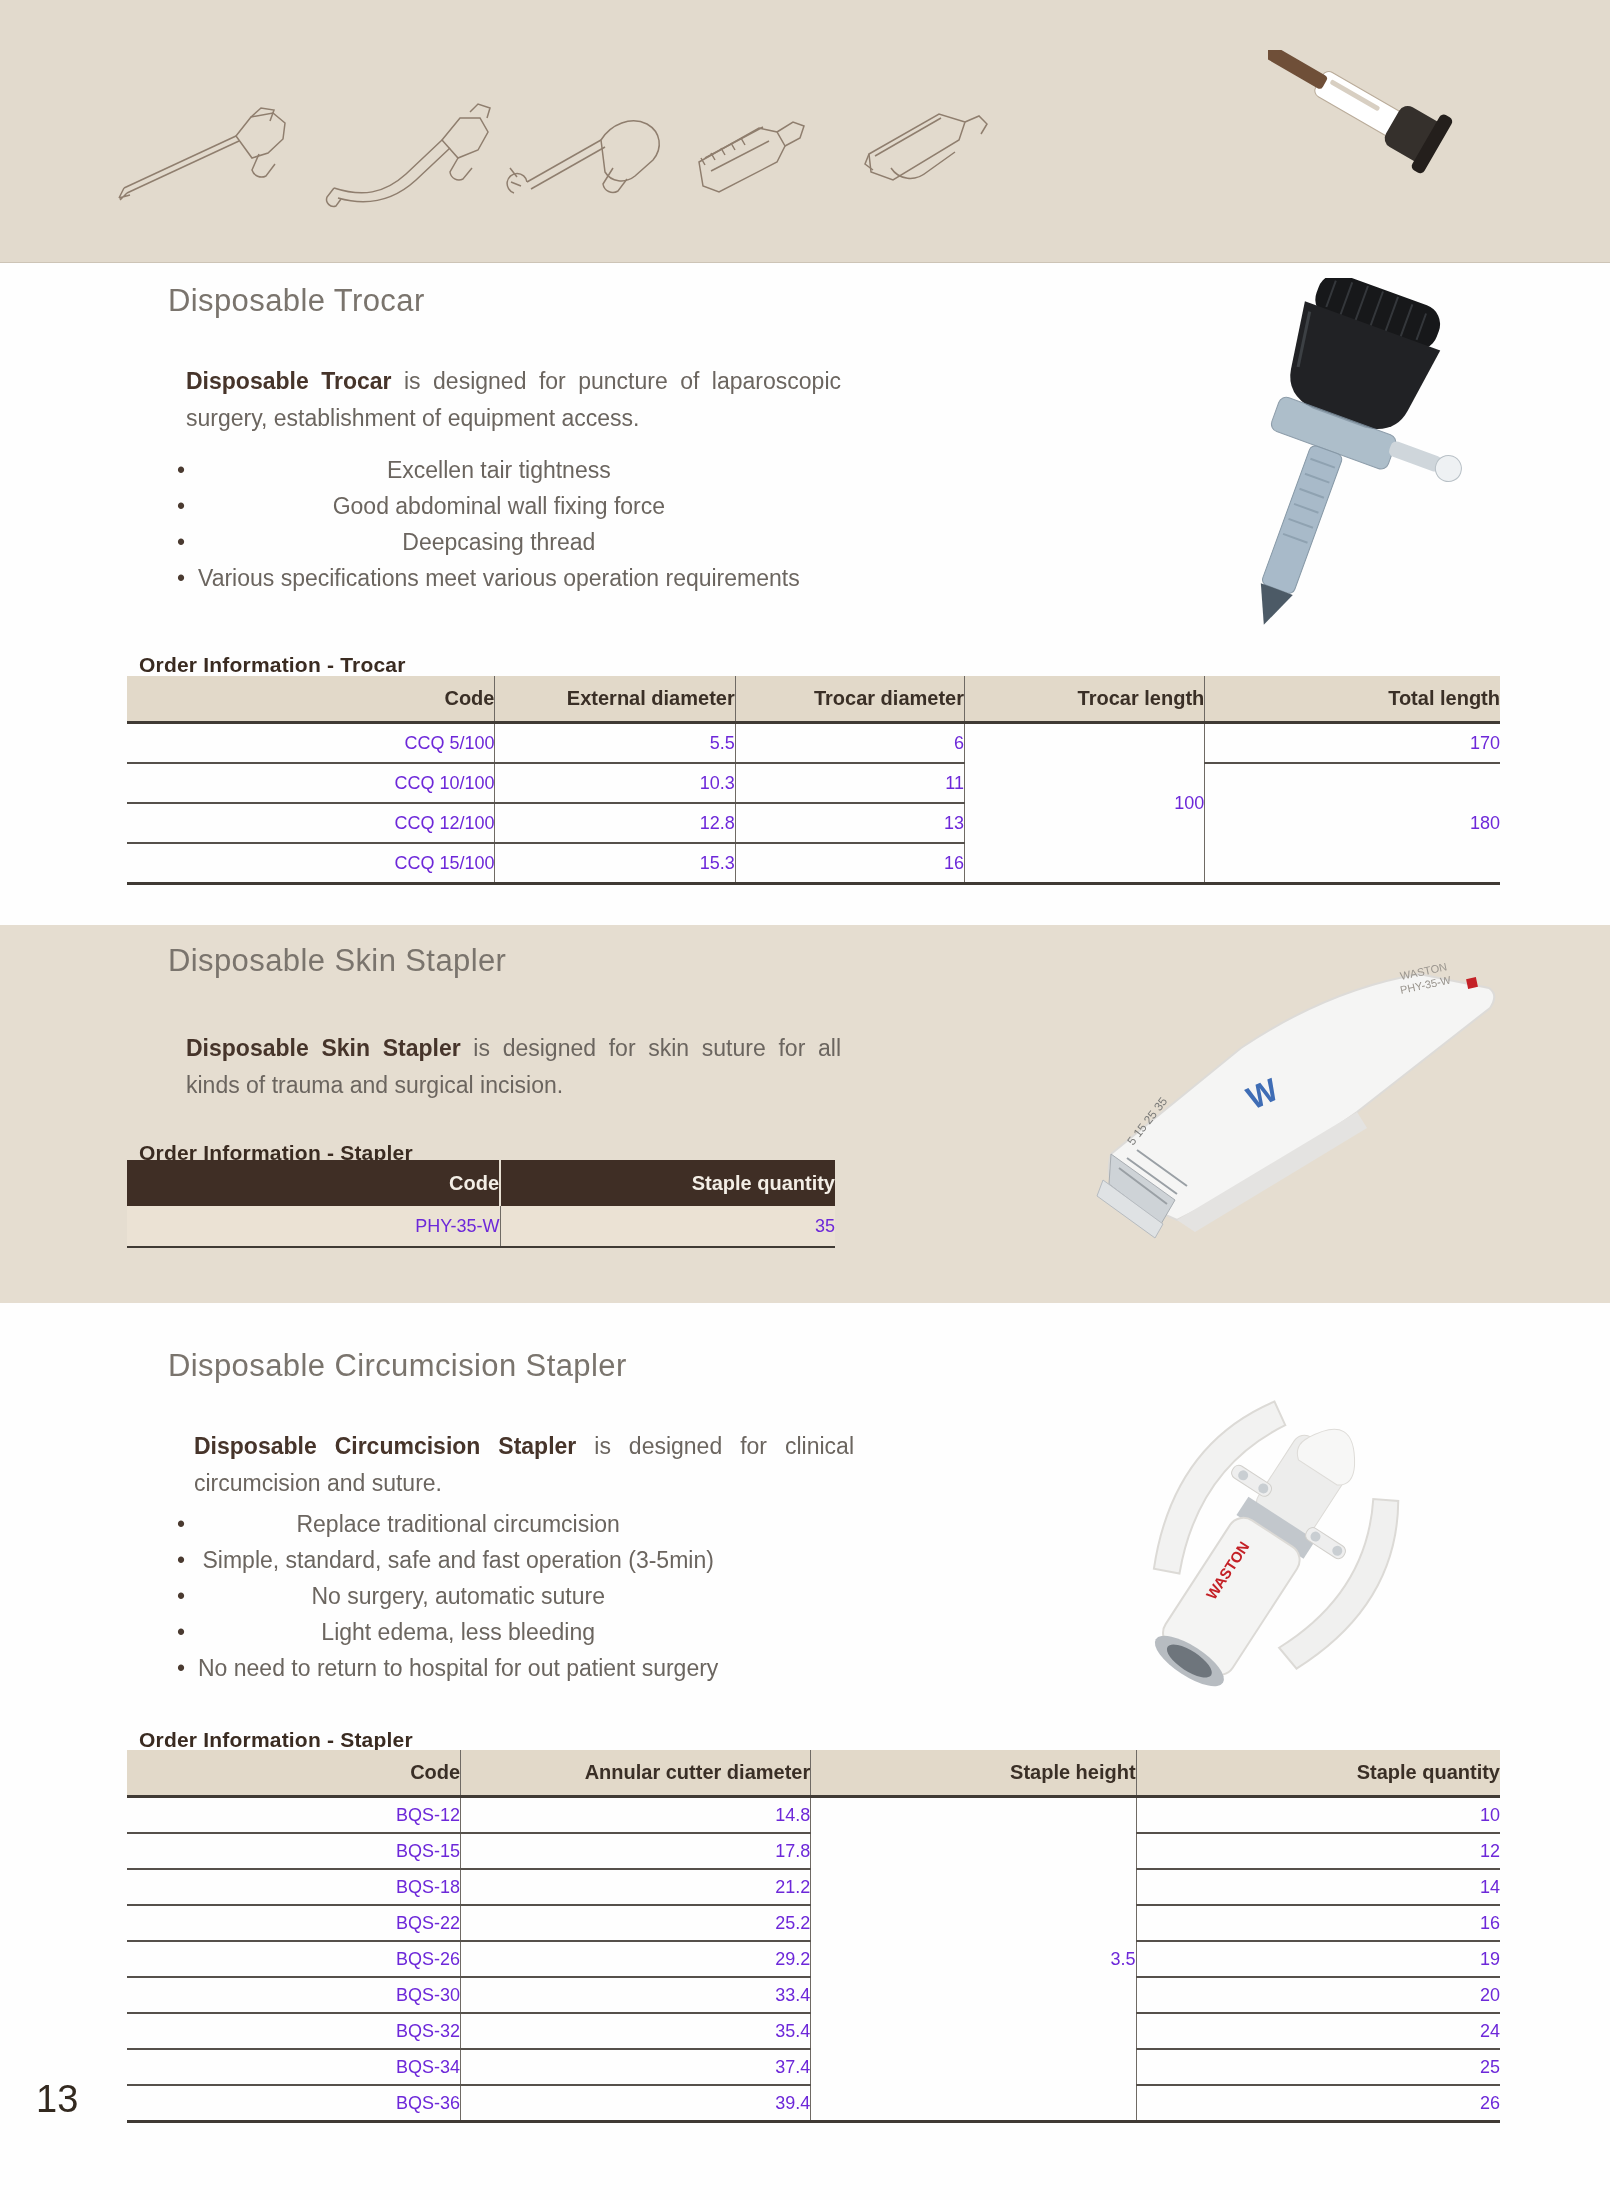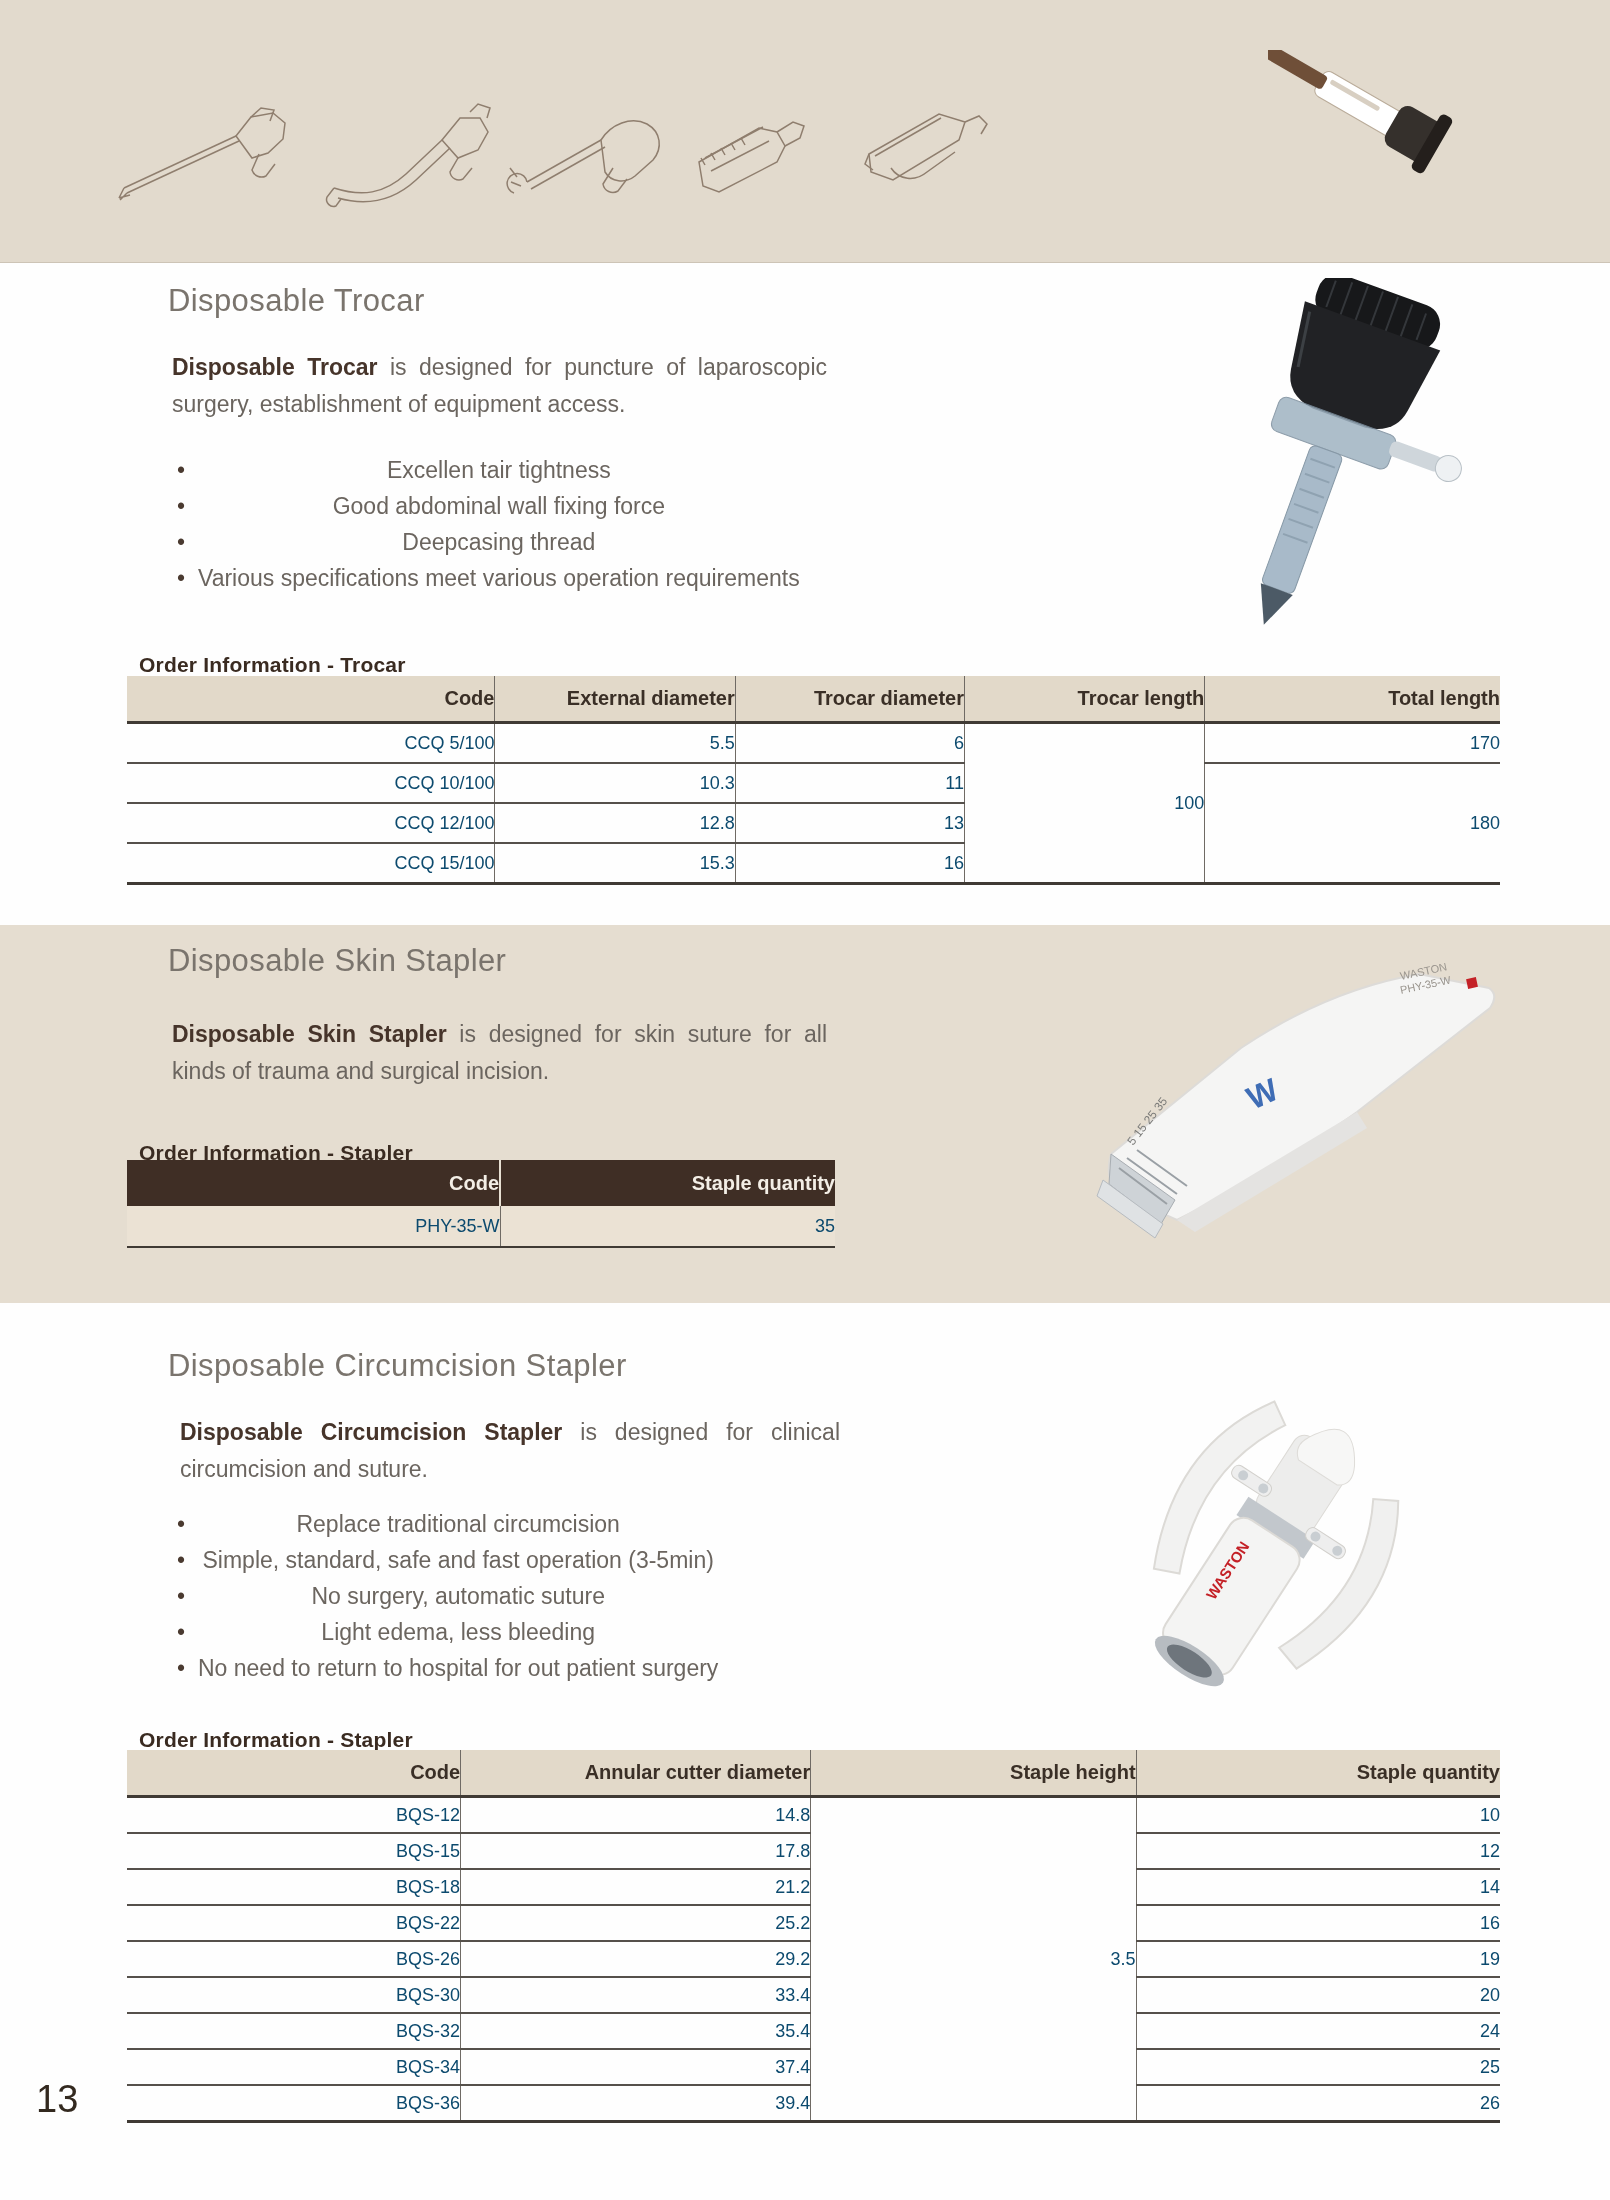--- a/index.html
+++ b/index.html
@@ -9,34 +9,34 @@
   
   .top-band{position:absolute;left:0;top:0;width:1610px;height:262px;
             background:#e2dacd;border-bottom:1px solid #cdc4b6;}
   .inst{position:absolute;}
 
   
   .band2{position:absolute;left:0;top:925px;width:1610px;height:378px;background:#e5ddd0;}
 
   
   .h-title{position:absolute;margin:0;font-size:31px;font-weight:400;color:#7a746d;letter-spacing:.4px;}
-  .par{position:absolute;margin:0;font-size:23px;line-height:1.6;color:#6b655f;text-align:justify;}
+  .par{position:absolute;margin:14px;font-size:23px;line-height:1.6;color:#6b655f;text-align:justify;}
   .par .lead{font-weight:700;color:#46342a;}
   .bullets{position:absolute;margin:0;padding:0;list-style:none;font-size:23px;line-height:36px;color:#6b655f;}
   .bullets li{position:relative;padding-left:26px;text-align:center;}
   .bullets li::before{content:"•";position:absolute;left:5px;top:0;color:#4a3a30;}
   .order-label{position:absolute;margin:12px;font-size:21px;font-weight:700;color:#3a2b21;letter-spacing:.2px;}
   .page-num{position:absolute;left:36px;top:2078px;font-size:38px;color:#33291f;}
 
   
   .tbl-wrap{position:absolute;border-bottom:3px solid #403a34;}
   table{border-collapse:collapse;table-layout:fixed;width:100%;}
   th,td{padding:0;text-align:right;vertical-align:middle;}
   th{font-size:20px;font-weight:700;color:#3a2f26;}
-  td{font-size:18px;color:#0c4a6e;}
+  td{font-size:18px;color:#6d28d9;}
 
   
   .t-beige th{background:#e2d9c9;height:45px;border-bottom:3px solid #403a34;}
   .t-beige th+th{border-left:1px solid #6f6a64;}
   .t-beige td+td{border-left:1px solid #6f6a64;}
   .t-trocar td{height:38px;}
   .t-circ td{height:34px;}
   td.sep{border-bottom:2px solid #55504b;}
 
   

